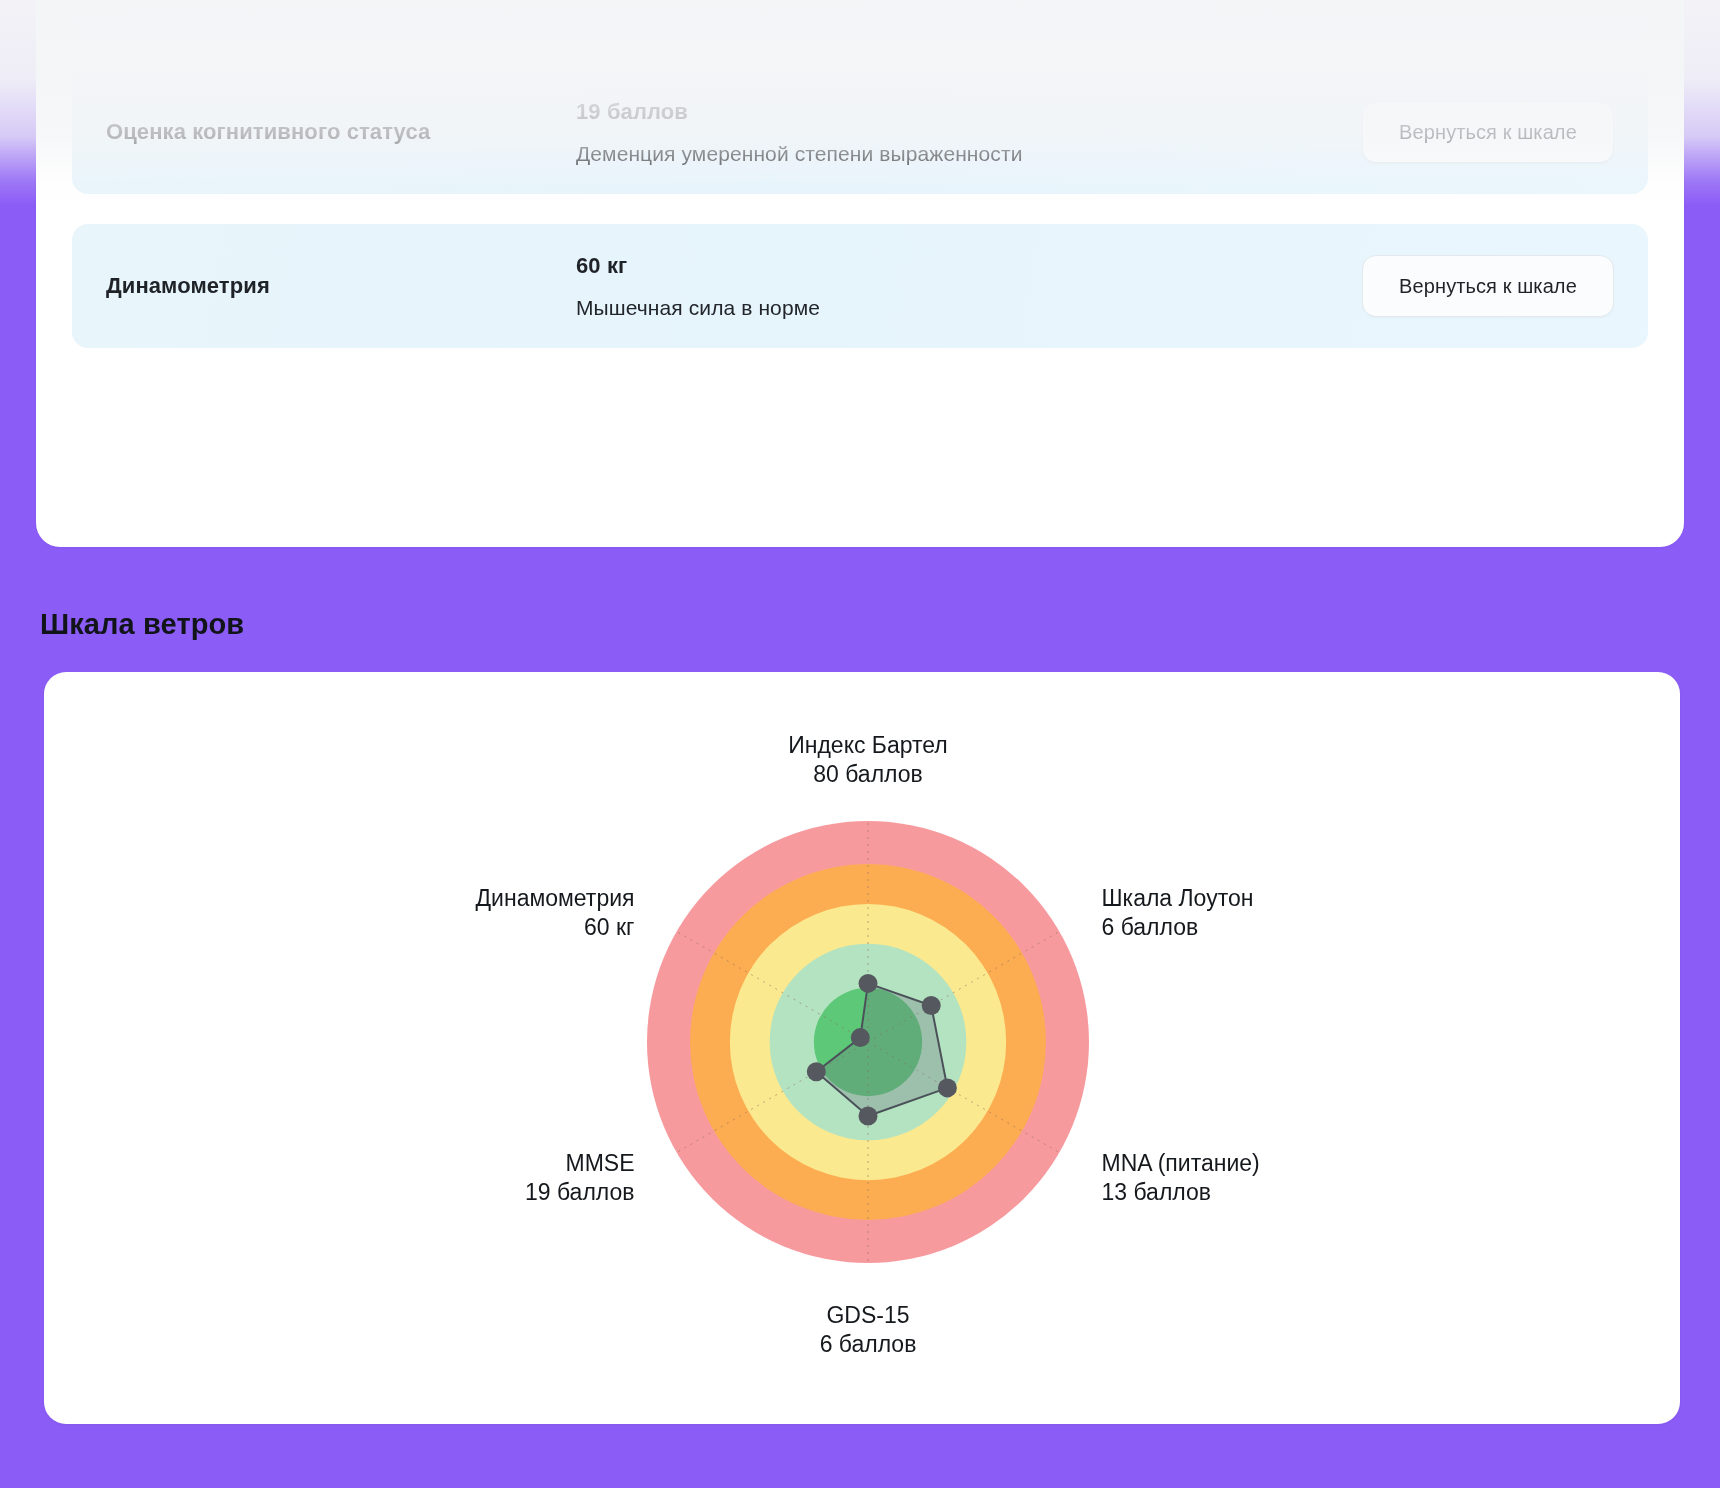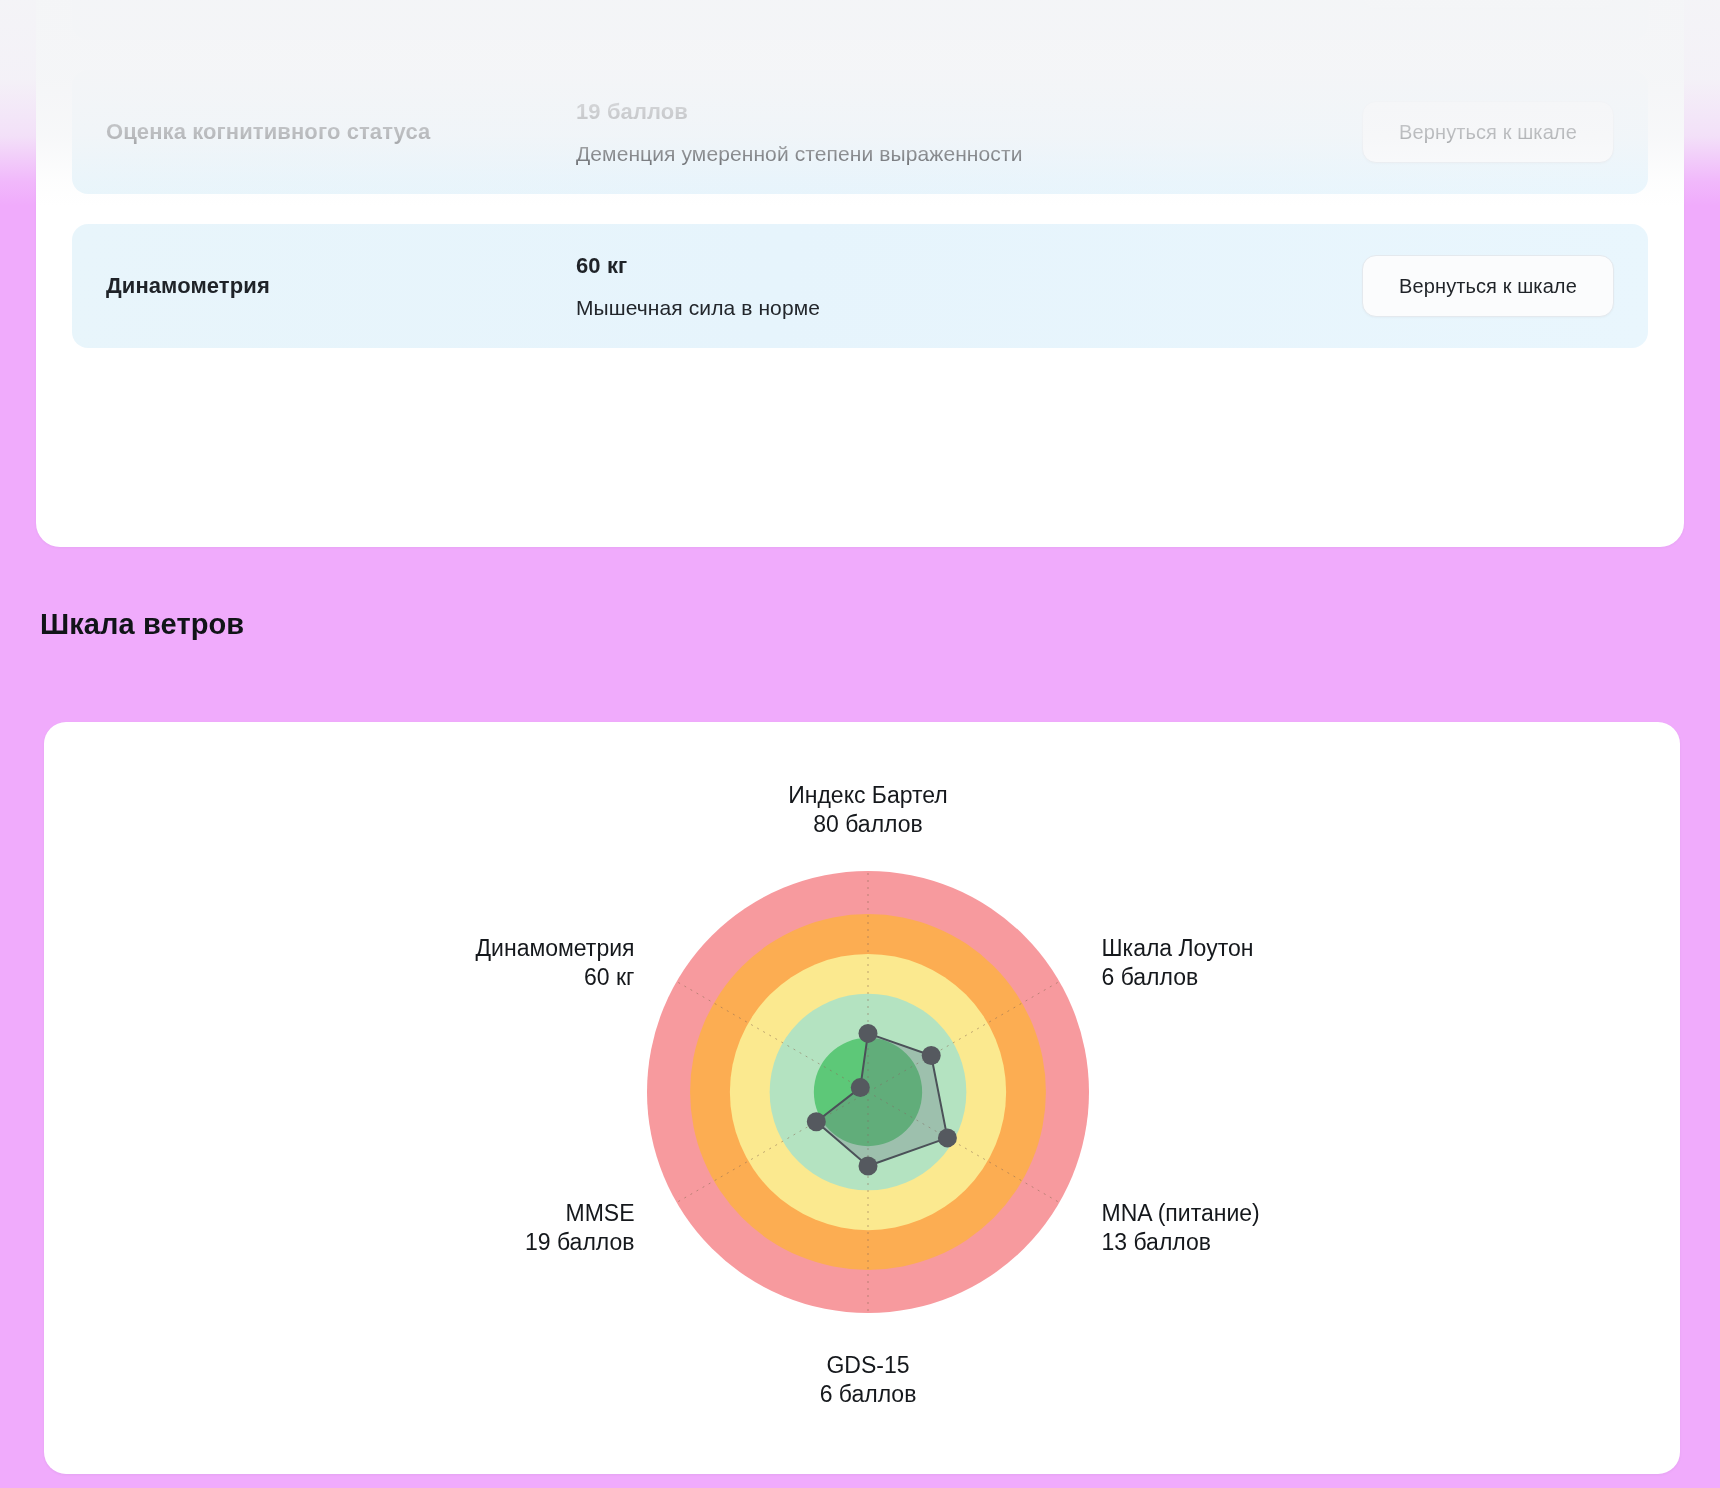--- a/index.html
+++ b/index.html
@@ -9,21 +9,21 @@
     padding: 0;
     background: #f4f5f7;
     font-family: "Liberation Sans", "DejaVu Sans", sans-serif;
     -webkit-font-smoothing: antialiased;
   }
   #page {
     position: relative;
     width: 1720px;
     height: 1488px;
     overflow: hidden;
-    background: #f0abfc;
+    background: #8b5cf6;
   }
 
   
   .scales-card {
     position: absolute;
     left: 36px;
     top: -120px;
     width: 1648px;
     height: 667px;
     background: #ffffff;
@@ -112,21 +112,21 @@
     font-size: 29px;
     font-weight: 700;
     color: #111418;
     letter-spacing: .1px;
   }
 
   
   .radar-card {
     position: absolute;
     left: 44px;
-    top: 722px;
+    top: 672px;
     width: 1636px;
     height: 752px;
     background: #ffffff;
     border-radius: 22px;
     box-shadow: 0 1px 3px rgba(16,24,40,.05);
     overflow: hidden;
   }
   .radar-wrap {
     position: absolute;
     left: 0; top: 0;

